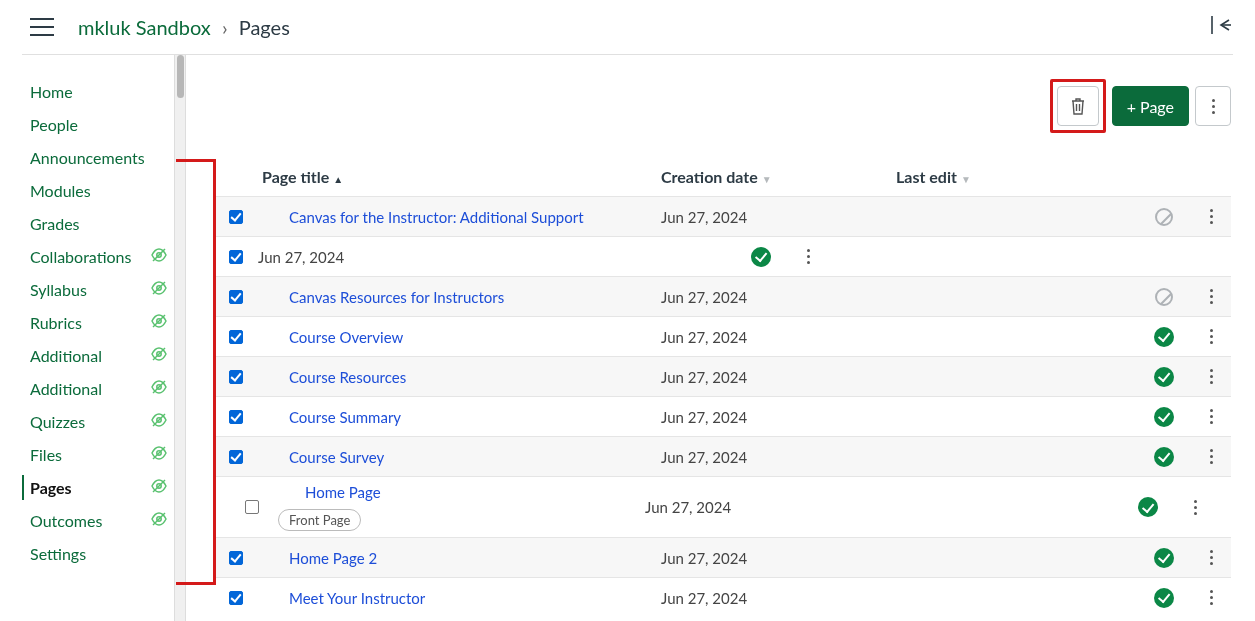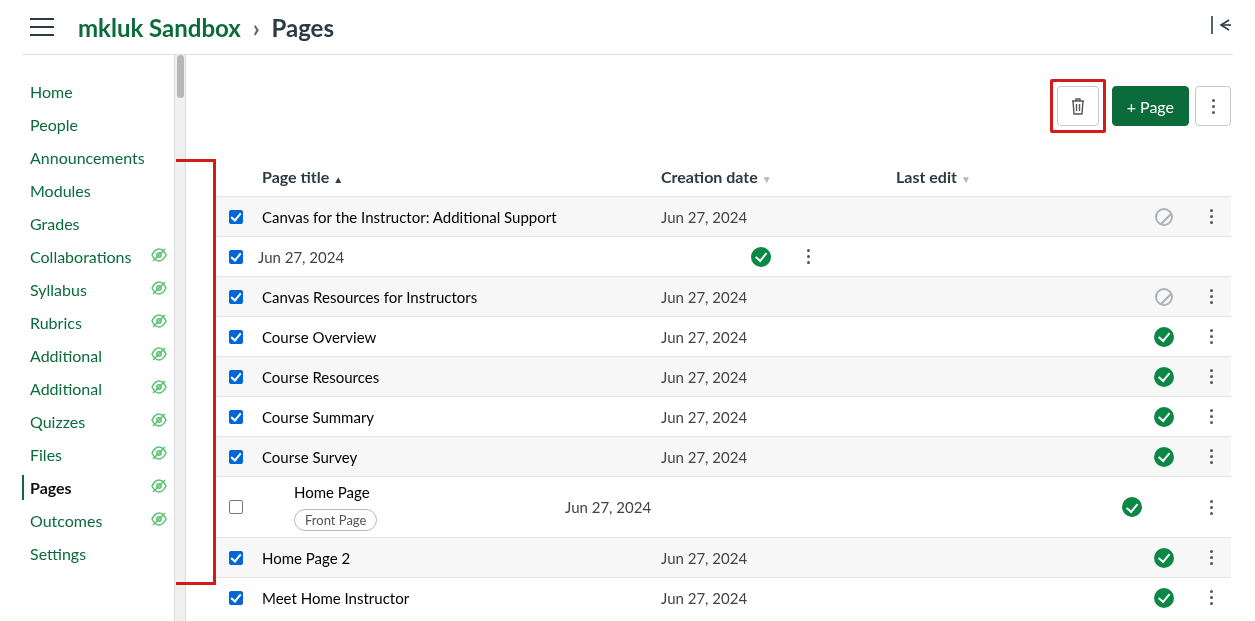--- a/index.html
+++ b/index.html
@@ -21,21 +21,21 @@
     position: relative;
   }
   .ham {
     width: 24px; height: 18px;
     display: flex; flex-direction: column; justify-content: space-between;
     cursor: pointer;
     margin-right: 24px;
     margin-left: 10px;
   }
   .ham span { height: 2px; background: #2D3B45; display:block; }
-  .breadcrumb { font-size: 24px; font-weight: bold; }
+  .breadcrumb { font-size: 20px; }
   .breadcrumb .course { color: #0B6B3B; }
   .breadcrumb .sep { color: #666; margin: 0 6px; }
   .breadcrumb .page { color: #2D3B45; }
   .collapse-icon {
     position: absolute; right: 24px; top: 16px;
     color: #2D3B45; cursor: pointer;
   }
   .hr { height: 1px; background: #e0e0e0; margin-left: 22px; margin-right: 22px; }
   .layout {
     display: flex;
@@ -147,21 +147,21 @@
   .sort-caret.dim { color: #b5b9bc; }
   .row {
     display: flex;
     align-items: center;
     min-height: 40px;
     border-top: 1px solid #e5e5e5;
     font-size: 15px;
   }
   .row:nth-child(odd) { background: #f7f7f7; }
   .row:nth-child(even) { background: #fff; }
-  .row .col-title a { color: #000000; text-decoration: none; }
+  .row .col-title a { color: #1d4ed8; text-decoration: none; margin-left: 27px; }
   .row .col-date { color: #444; }
   .badge-front {
     display: inline-block;
     border: 1px solid #bbb;
     border-radius: 14px;
     padding: 2px 10px;
     font-size: 13px;
     color: #555;
     margin-top: 8px;
   }
@@ -213,21 +213,21 @@
     transform-origin: center;
   }
   .kebab { cursor:pointer; color:#555; letter-spacing:0; line-height:4px; display:flex; flex-direction:column; gap:3px; align-items:center;}
   .kebab span{ width:3px; height:3px; background:#555; border-radius:50%; display:block;}
   .checkbox-highlight {
     position: absolute;
     border: 3px solid #d41a1a;
     pointer-events: none;
     z-index: 5;
   }
-  .row.tallrow { padding: 6px 0; gap: 32px; }
+  .row.tallrow { padding: 6px 16px; }
   .trash-svg { stroke:#555; stroke-width:1.4; fill:none; }
 </style>
 </head>
 <body>
 
 <div class="topbar">
   <div class="ham">
     <span></span>
       <span></span>
       <span></span>
@@ -542,21 +542,21 @@
                 <span></span>
                 <span></span>
                 <span></span>
               </div>
             </div>
           </div>
           <div class="row">
             <div class="col-check">
               <div class="checkbox checked"></div>
             </div>
-            <div class="col-title"><a href="#">Meet Home Instructor</a></div>
+            <div class="col-title"><a href="#">Meet Your Instructor</a></div>
             <div class="col-date">Jun 27, 2024</div>
             <div class="col-edit"></div>
             <div class="col-status">
               <div class="status-pub"></div>
             </div>
             <div class="col-menu">
               <div class="kebab">
                 <span></span>
                 <span></span>
                 <span></span>

